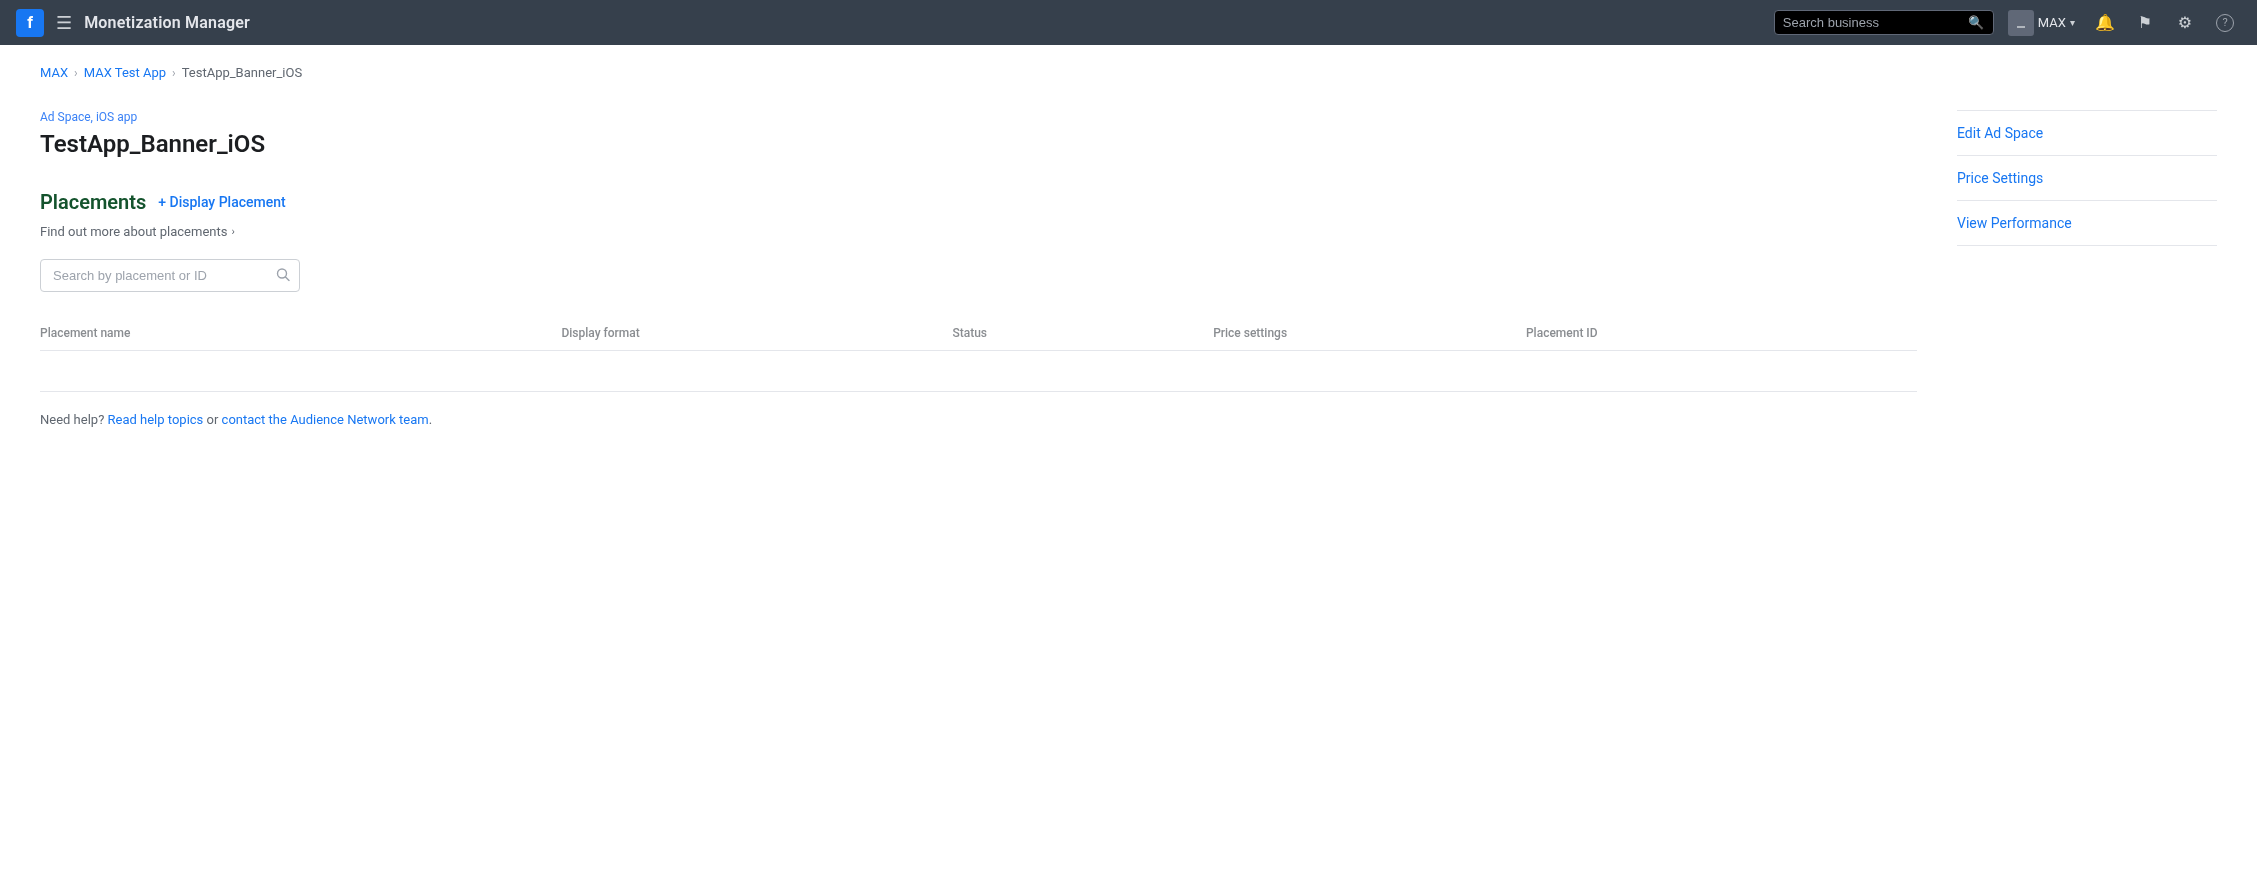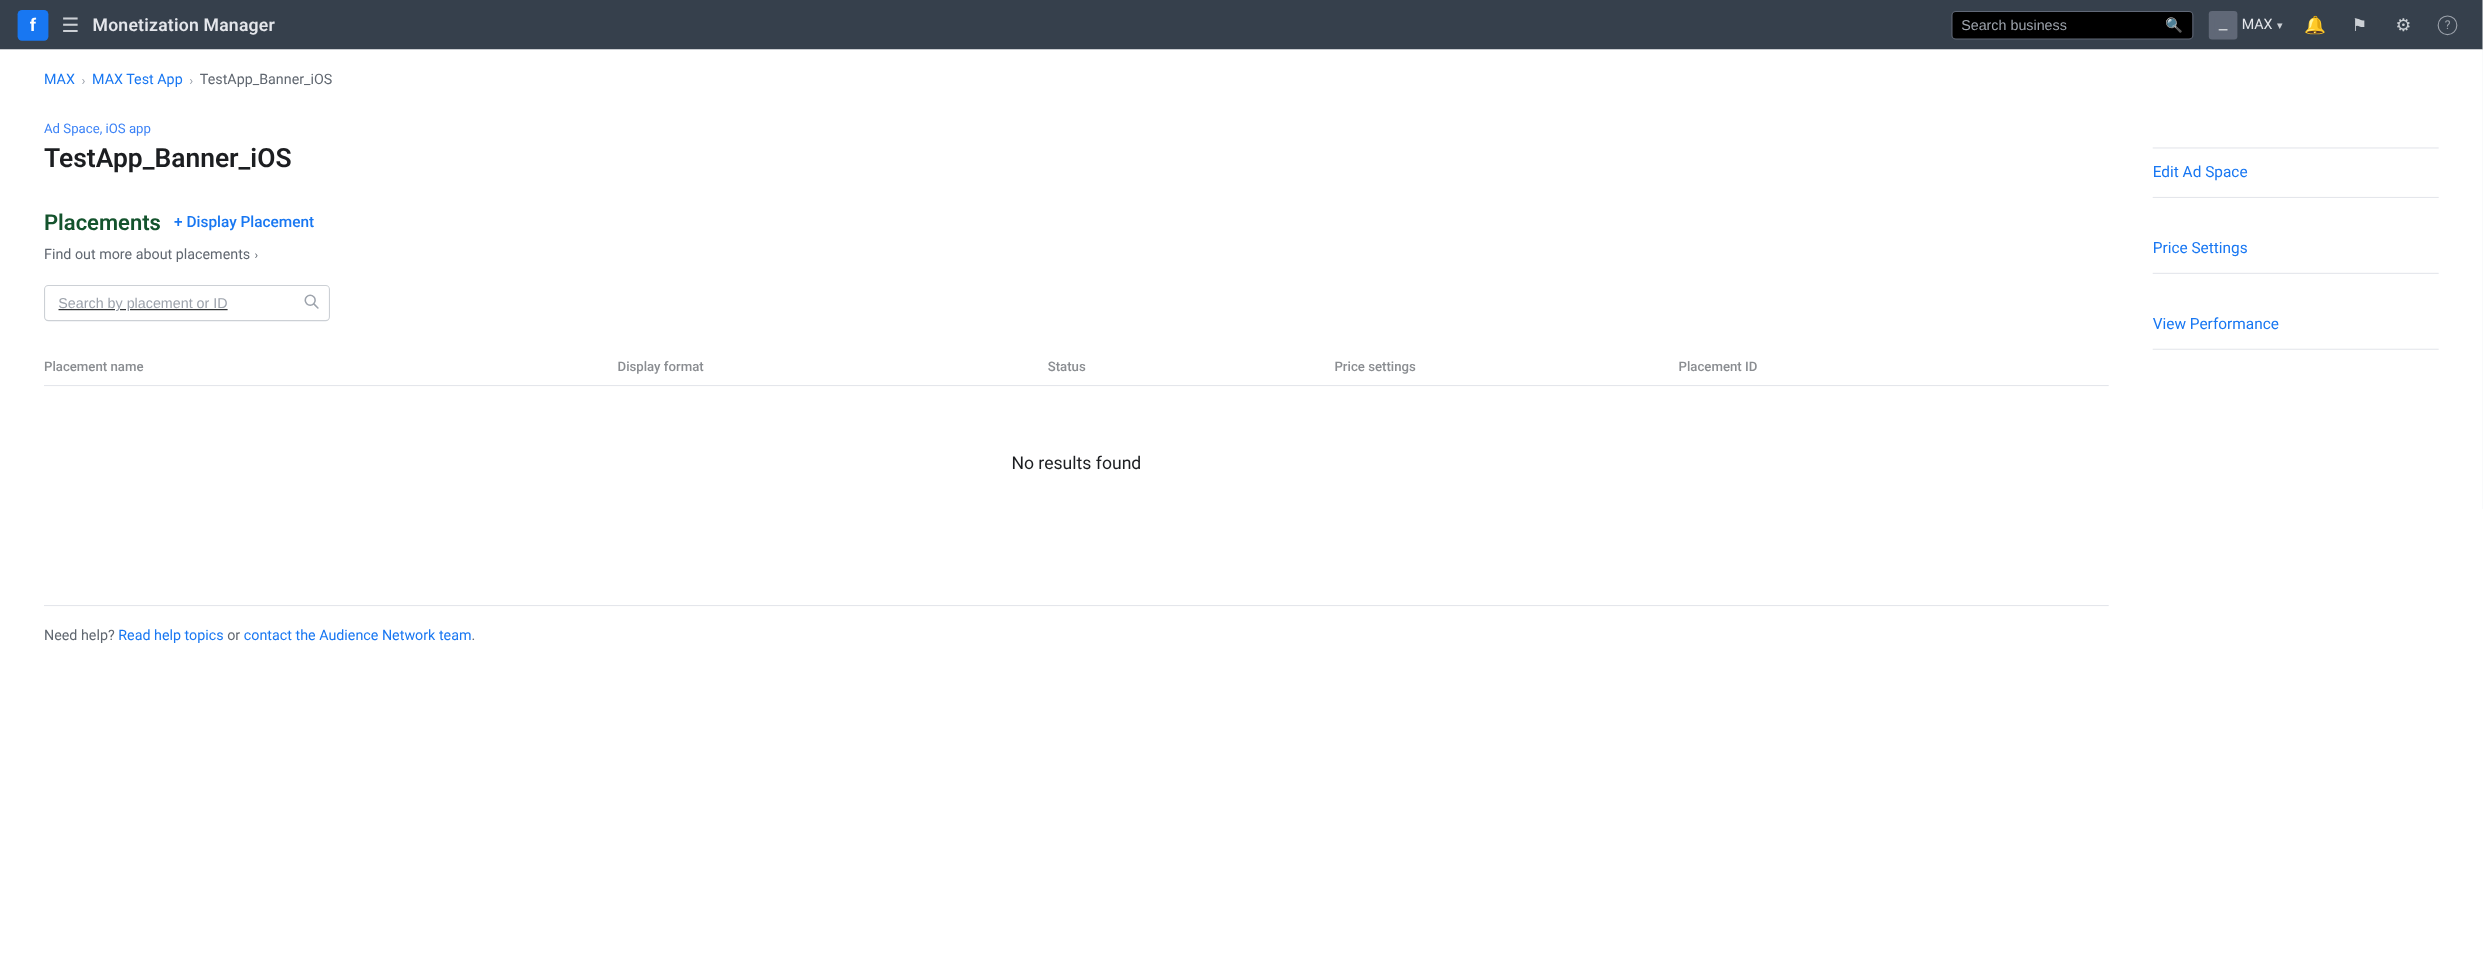--- a/index.html
+++ b/index.html
@@ -196,21 +196,20 @@
 
     
     .action-link {
       display: block;
       color: #1877f2;
       text-decoration: none;
       font-size: 14px;
       padding: 14px 0;
       border-bottom: 1px solid #e4e6eb;
       cursor: pointer;
-      margin-top: 24px;
     }
 
     .action-link:first-child {
       border-top: 1px solid #e4e6eb;
     }
 
     
     .placements-header {
       display: flex;
       align-items: center;
@@ -261,21 +260,20 @@
 
     .search-input {
       width: 100%;
       padding: 8px 36px 8px 12px;
       border: 1px solid #ccd0d5;
       border-radius: 4px;
       font-size: 13px;
       color: #1c1e21;
       outline: none;
       background: white;
-      text-decoration: underline;
     }
 
     .search-input::placeholder {
       color: #9da3ac;
     }
 
     .search-input-icon {
       position: absolute;
       right: 10px;
       top: 50%;
@@ -418,23 +416,20 @@
 
         <div class="table-container">
           <div class="table-header">
             <span class="col-header">Placement name</span>
             <span class="col-header">Display format</span>
             <span class="col-header">Status</span>
             <span class="col-header">Price settings</span>
             <span class="col-header">Placement ID</span>
           </div>
 
-          <div class="no-results">
-            <span>No results found</span>
-          </div>
         </div>
 
       </div>
 
       <div class="footer-help">
         <span>Need help? </span>
         <a>Read help topics</a>
         <span> or </span>
         <a>contact the Audience Network team</a><span>.</span>
       </div>

